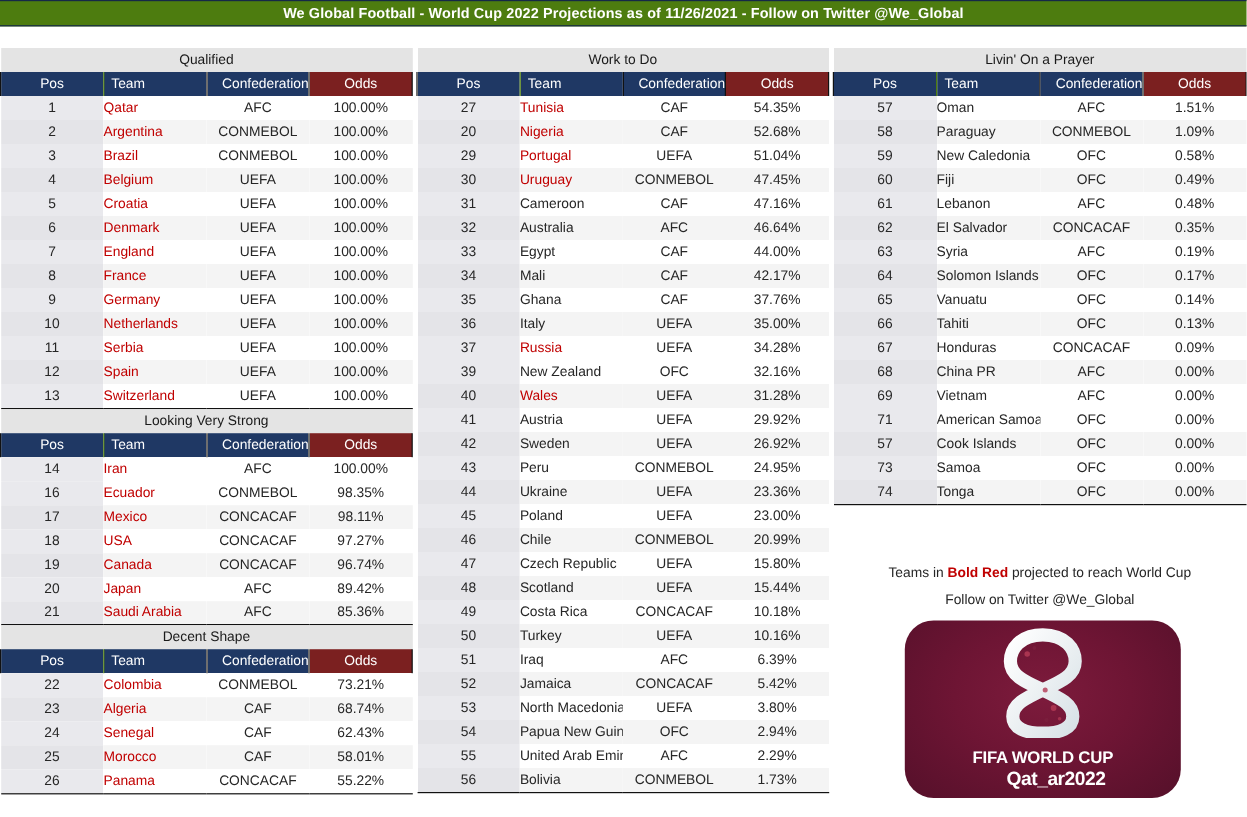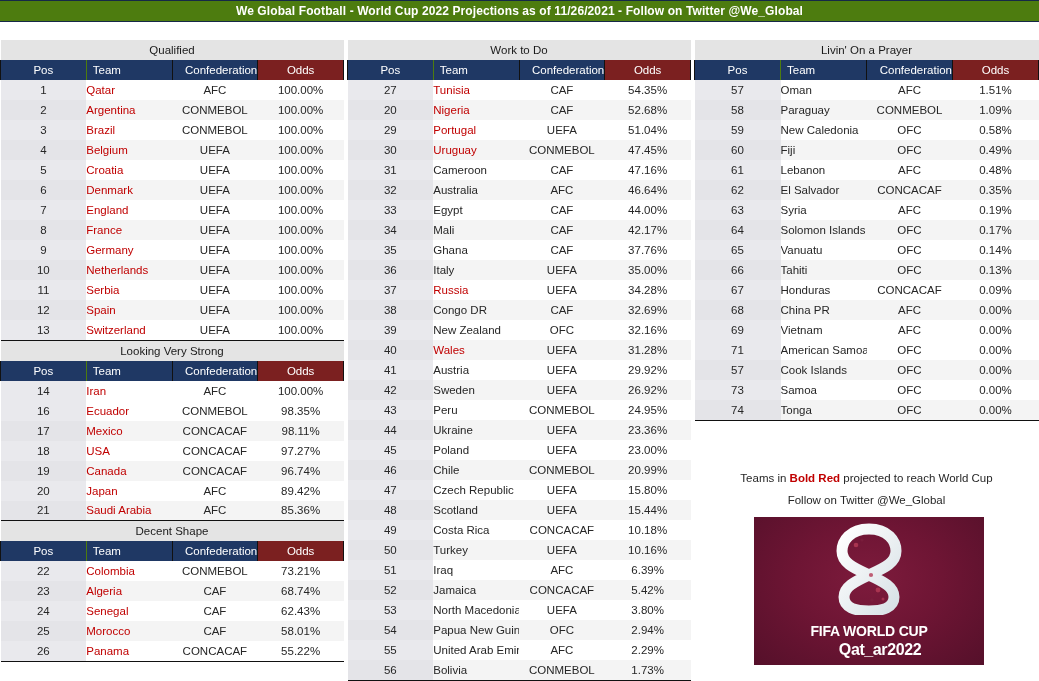--- a/index.html
+++ b/index.html
@@ -129,20 +129,21 @@
   .note-line .hl { color: #C00000; font-weight: bold; }
 
   .logo {
     position: absolute;
     left: 60px;
     top: 62px;
     width: 230px;
     height: 148px;
     background: radial-gradient(ellipse at 50% 42%, #7D1B3C 0%, #6E1534 45%, #55102A 100%);
     overflow: hidden;
+    border-radius: 24px;
   }
   .logo .mark {
     position: absolute; left: 0; right: 0; top: 6px;
     display: flex; justify-content: center;
   }
   .logo .fifa {
     position: absolute; left: 0; right: 0; bottom: 26px;
     text-align: center;
     color: #ffffff;
     font-size: 14px;
@@ -428,26 +429,20 @@
             <td class="c-pos">36</td>
             <td class="c-team">Italy</td>
             <td class="c-conf">UEFA</td>
             <td class="c-odds">35.00%</td>
           </tr>
           <tr class="row">
             <td class="c-pos">37</td>
             <td class="c-team team-q">Russia</td>
             <td class="c-conf">UEFA</td>
             <td class="c-odds">34.28%</td>
-          </tr>
-          <tr class="row r-alt">
-            <td class="c-pos">38</td>
-            <td class="c-team">Congo DR</td>
-            <td class="c-conf">CAF</td>
-            <td class="c-odds">32.69%</td>
           </tr>
           <tr class="row">
             <td class="c-pos">39</td>
             <td class="c-team">New Zealand</td>
             <td class="c-conf">OFC</td>
             <td class="c-odds">32.16%</td>
           </tr>
           <tr class="row r-alt">
             <td class="c-pos">40</td>
             <td class="c-team team-q">Wales</td>

